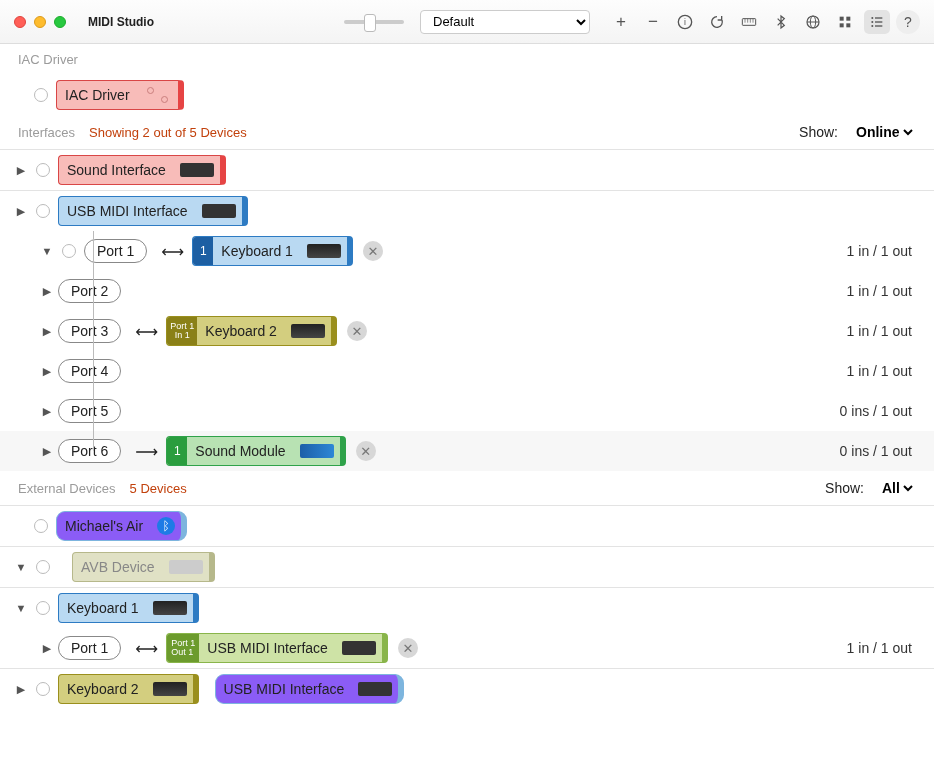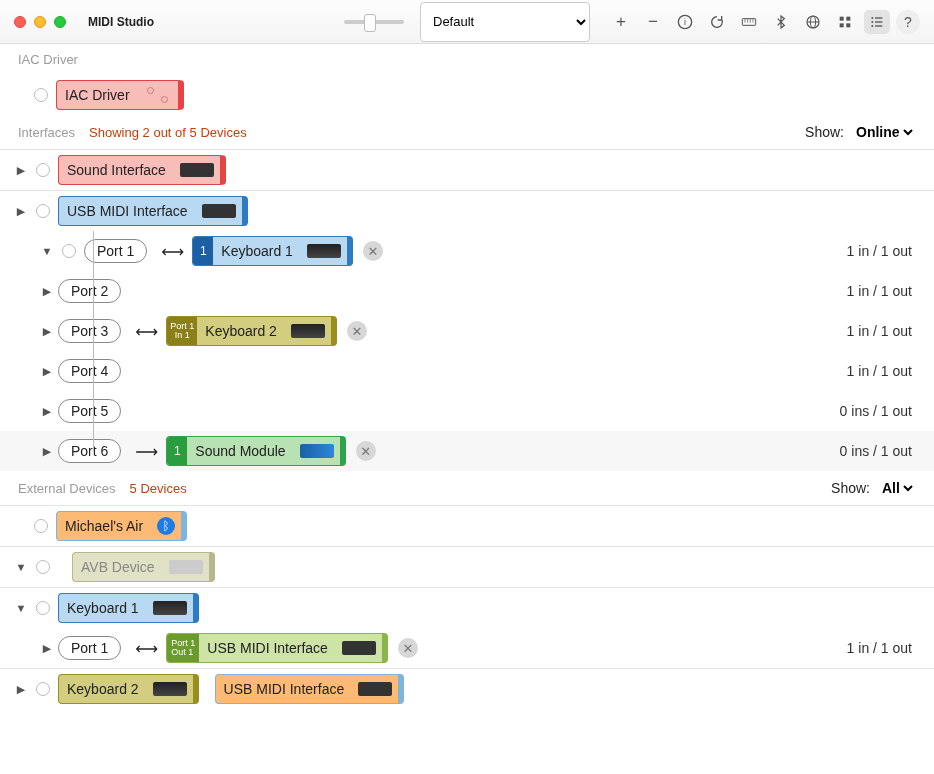--- a/index.html
+++ b/index.html
@@ -6,30 +6,30 @@
 body { width: 934px; height: 774px; background: #fff; overflow: hidden; font-size: 14px; color: #222; }
 .titlebar { height: 44px; display: flex; align-items: center; padding: 0 14px; gap: 8px; border-bottom: 1px solid #ddd; background: linear-gradient(#fdfdfd,#f4f4f4); }
 .traffic { display: flex; gap: 8px; margin-right: 8px; }
 .traffic span { width: 12px; height: 12px; border-radius: 50%; display: block; }
 .tl-close { background: #ff5f57; border: 0.5px solid #e0443e; }
 .tl-min { background: #febc2e; border: 0.5px solid #dd9b1a; }
 .tl-max { background: #28c840; border: 0.5px solid #1dad2c; }
 .titlebar .title { font-weight: 600; font-size: 12px; margin-left: 6px; }
 .titlebar .slider { margin-left: auto; width: 60px; height: 4px; background: #ccc; border-radius: 2px; position: relative; }
 .titlebar .slider::after { content:''; position:absolute; width:10px; height:16px; background:#fff; border:1px solid #bbb; border-radius:3px; top:-6px; left:20px; }
-.titlebar select.config { margin-left: 8px; height: 40px; border: 1px solid #ccc; border-radius: 4px; background: #fff; font-size: 13px; padding: 0 20px 0 8px; width: 170px; }
+.titlebar select.config { margin-left: 8px; height: 24px; border: 1px solid #ccc; border-radius: 4px; background: #fff; font-size: 13px; padding: 0 20px 0 8px; width: 170px; }
 .tb-btns { display:flex; gap: 6px; margin-left: 10px; align-items:center; }
 .tb-btn { width: 26px; height: 24px; border-radius: 5px; display:flex; align-items:center; justify-content:center; color:#555; font-size:14px; }
 .tb-btn.plus,.tb-btn.minus{font-size:17px; font-weight:300;}
 .tb-btn svg { width:16px; height:16px; fill:#555; }
 
 .section-header { display: flex; align-items: center; padding: 8px 18px; font-size: 13px; color: #888; }
 .section-header .sh-label { color: #9b9b9b; font-weight: 400; }
 .section-header .sh-sub { color: #c2410c; margin-left: 14px; }
-.section-header .sh-right { margin-left: auto; display:flex; align-items:center; gap:8px; color:#222; font-size:14px; }
+.section-header .sh-right { margin-left: auto; display:flex; align-items:center; gap:14px; color:#222; font-size:14px; }
 .section-header select.show-sel { border:none; font-size:14px; font-weight:600; background:transparent; }
 
 .row { display:flex; align-items:center; padding: 4px 6px 4px 6px; min-height: 40px; position:relative; }
 .row .indent { display:flex; align-items:center; gap: 2px; }
 .disclosure { width: 14px; height: 14px; display:inline-flex; align-items:center; justify-content:center; color:#555; font-size: 11px; margin-right: 2px; }
 .radio { width: 14px; height: 14px; border: 1.5px solid #bbb; border-radius: 50%; margin: 0 6px 0 4px; flex-shrink:0; }
 
 .device-chip { display:inline-flex; align-items:center; border: 1.5px solid; border-radius: 4px; height: 30px; overflow:hidden; font-size:14px; }
 .device-chip .badge { width: 20px; display:flex; align-items:center; justify-content:center; font-size:12px; color:#fff; height:100%; }
 .device-chip .label { padding: 0 8px; }
@@ -42,21 +42,21 @@
 .c-red { border-color:#d94646; background:#f8bcb9; }
 .c-red.notch-right { border-right-color:#e64444; }
 .c-blue { border-color:#2d7bc3; background:#b9d9f2; }
 .c-blue.notch-right { border-right-color:#2d7bc3; }
 .c-blue .badge { background:#1d5fa3; }
 .c-olive { border-color:#9a8f1d; background:#d3ce7f; }
 .c-olive .badge { background:#8a8017; font-size:9px; line-height:1; text-align:center; white-space:pre; padding:0 2px; width:auto; min-width:30px;}
 .c-green { border-color:#2fa24a; background:#b8e2b3; }
 .c-green .badge { background:#2a9d3e; }
 .c-green .icon .miniimg{ background:linear-gradient(90deg,#1b5fa8,#2d87d6); }
-.c-lblue { border-color:#7db5de; background:#fdba74; }
+.c-lblue { border-color:#7db5de; background:#8b5cf6;border-radius:9px; }
 .c-orange { border-color:#d79a2d; background:#f5d38b; }
 .c-sage { border-color:#b6b88b; background:#e0e1c5; color:#888;align-items:center; }
 .c-arm { border-color:#89b54a; background:#cee3a6; }
 .c-arm .badge{ background:#6c9b2d; font-size:9px; line-height:1; white-space:pre; padding:0 2px; width:auto; min-width:32px;}
 
 .port-chip { display:inline-flex; align-items:center; border:1.5px solid #888; border-radius: 12px; padding: 3px 12px; background:#fff; font-size:14px; margin-right:6px; }
 
 .conn { font-size: 16px; margin: 0 6px; }
 .remove { width: 20px; height:20px; border-radius:50%; background:#d7d7d7; color:#777; display:inline-flex; align-items:center; justify-content:center; font-size:13px; margin-left:8px; }
 .io-label { margin-left:auto; padding-right: 16px; font-size:14px; color:#333; }

